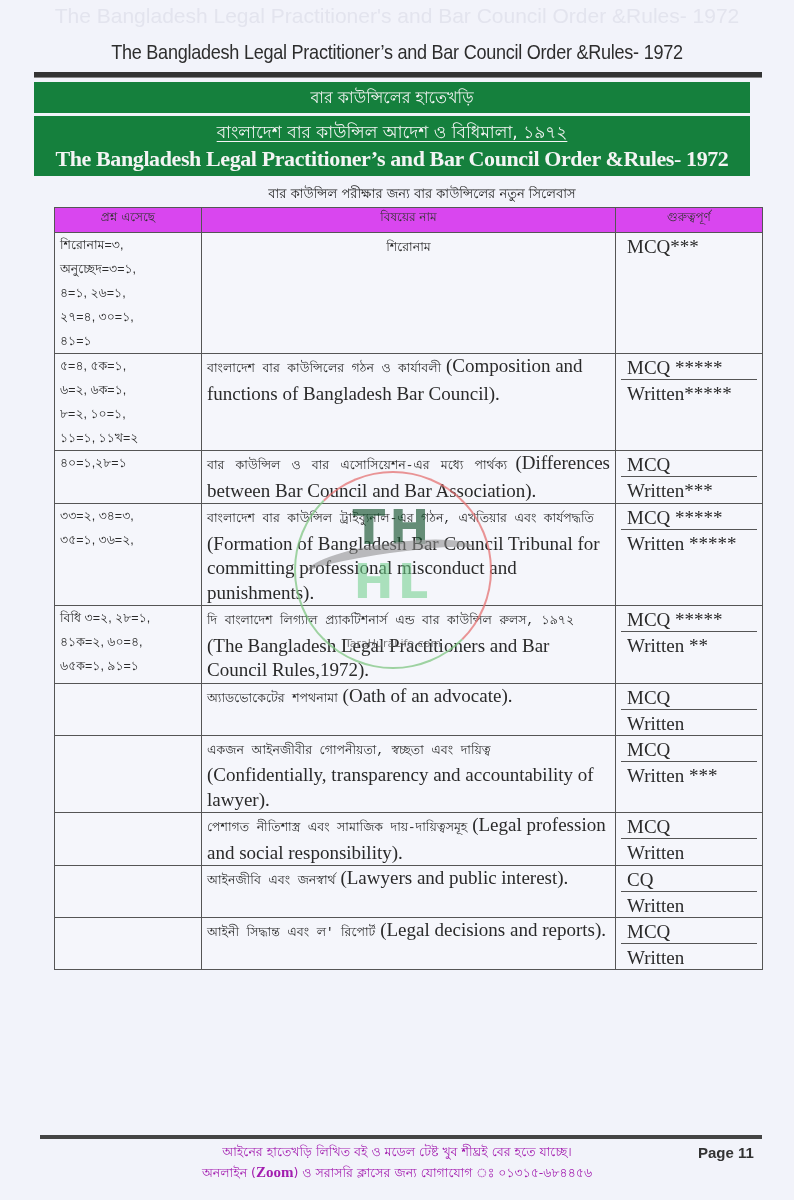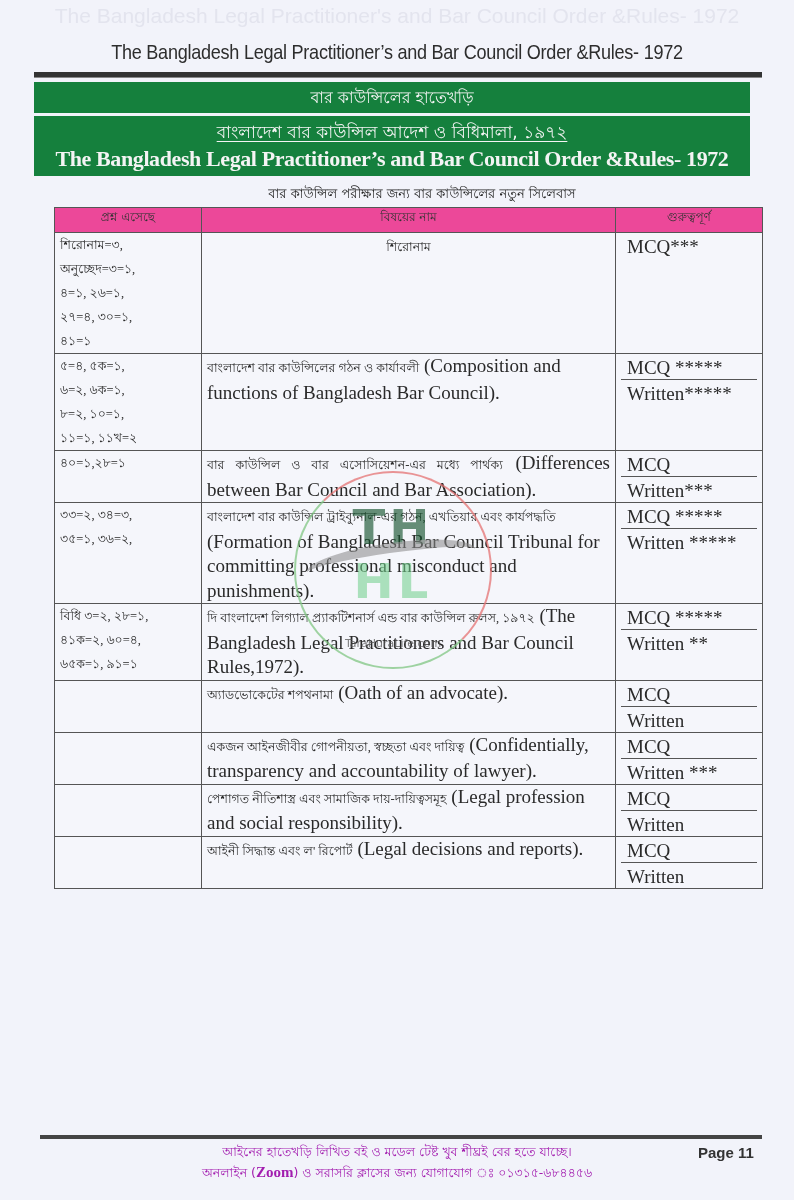--- a/index.html
+++ b/index.html
@@ -39,27 +39,27 @@
   }
   table.syl {
     position: absolute; top: 207px; left: 54px; width: 708px;
     border-collapse: collapse; table-layout: fixed;
     background: rgba(255,255,255,0.25);
   }
   table.syl td, table.syl th {
     border: 1px solid #555; vertical-align: top; padding: 0 5px;
   }
   table.syl th {
-    background: #ec4899; font-weight: normal; height: 24px;
+    background: #d946ef; font-weight: normal; height: 24px;
     font-family: "DejaVu Sans", sans-serif; font-size: 12px; color: #333;
   }
   col.c1 { width: 147px; } col.c2 { width: 414px; } col.c3 { width: 147px; }
-  td.asked { font-family: Liberation Serif, serif; font-size: 12.5px; line-height: 24px; white-space: pre-line; }
+  td.asked { font-family: Liberation Sans, sans-serif; font-size: 12.5px; line-height: 24px; white-space: pre-line; }
   td.topic { font-size: 19px; line-height: 24.5px; padding-top: 2px; }
-  td.topic .tbn { font-family: Liberation Serif, serif; font-size: 12.5px; }
+  td.topic .tbn { font-family: Liberation Mono, monospace; font-size: 12.5px; }
   td.topic.center { text-align: center; }
   td.topic.justify { text-align: justify; margin-left: 12px; }
   td.imp { padding: 0; font-size: 19px; }
   .imp-line { padding: 2px 6px 0; height: 23px; line-height: 23px; border-bottom: 1px solid #555; white-space: nowrap; }
   .imp-line:last-child { border-bottom: none; }
   .watermark {
     position: absolute; left: 294px; top: 471px; width: 194px; height: 194px;
     border-radius: 50%;
     border: 2px solid; border-color: #e57373 #e57373 #81c784 #81c784;
     opacity: 0.75; pointer-events: none;
@@ -182,20 +182,28 @@
       <tr>
         <td class="asked"></td>
         <td class="topic "><span class="tbn">পেশাগত নীতিশাস্ত্র এবং সামাজিক দায়-দায়িত্বসমূহ</span> <span>(Legal profession and social responsibility).</span></td>
         <td class="imp">
           <div class="imp-line">MCQ</div>
           <div class="imp-line">Written</div>
         </td>
       </tr>
       <tr>
         <td class="asked"></td>
+        <td class="topic "><span class="tbn">আইনজীবি এবং জনস্বার্থ</span> <span>(Lawyers and public interest).</span></td>
+        <td class="imp">
+          <div class="imp-line">CQ</div>
+          <div class="imp-line">Written</div>
+        </td>
+      </tr>
+      <tr>
+        <td class="asked"></td>
         <td class="topic "><span class="tbn">আইনী সিদ্ধান্ত এবং ল' রিপোর্ট</span> <span>(Legal decisions and reports).</span></td>
         <td class="imp">
           <div class="imp-line">MCQ</div>
           <div class="imp-line">Written</div>
         </td>
       </tr>
     </tbody>
 </table>
 
 <div class="watermark">

